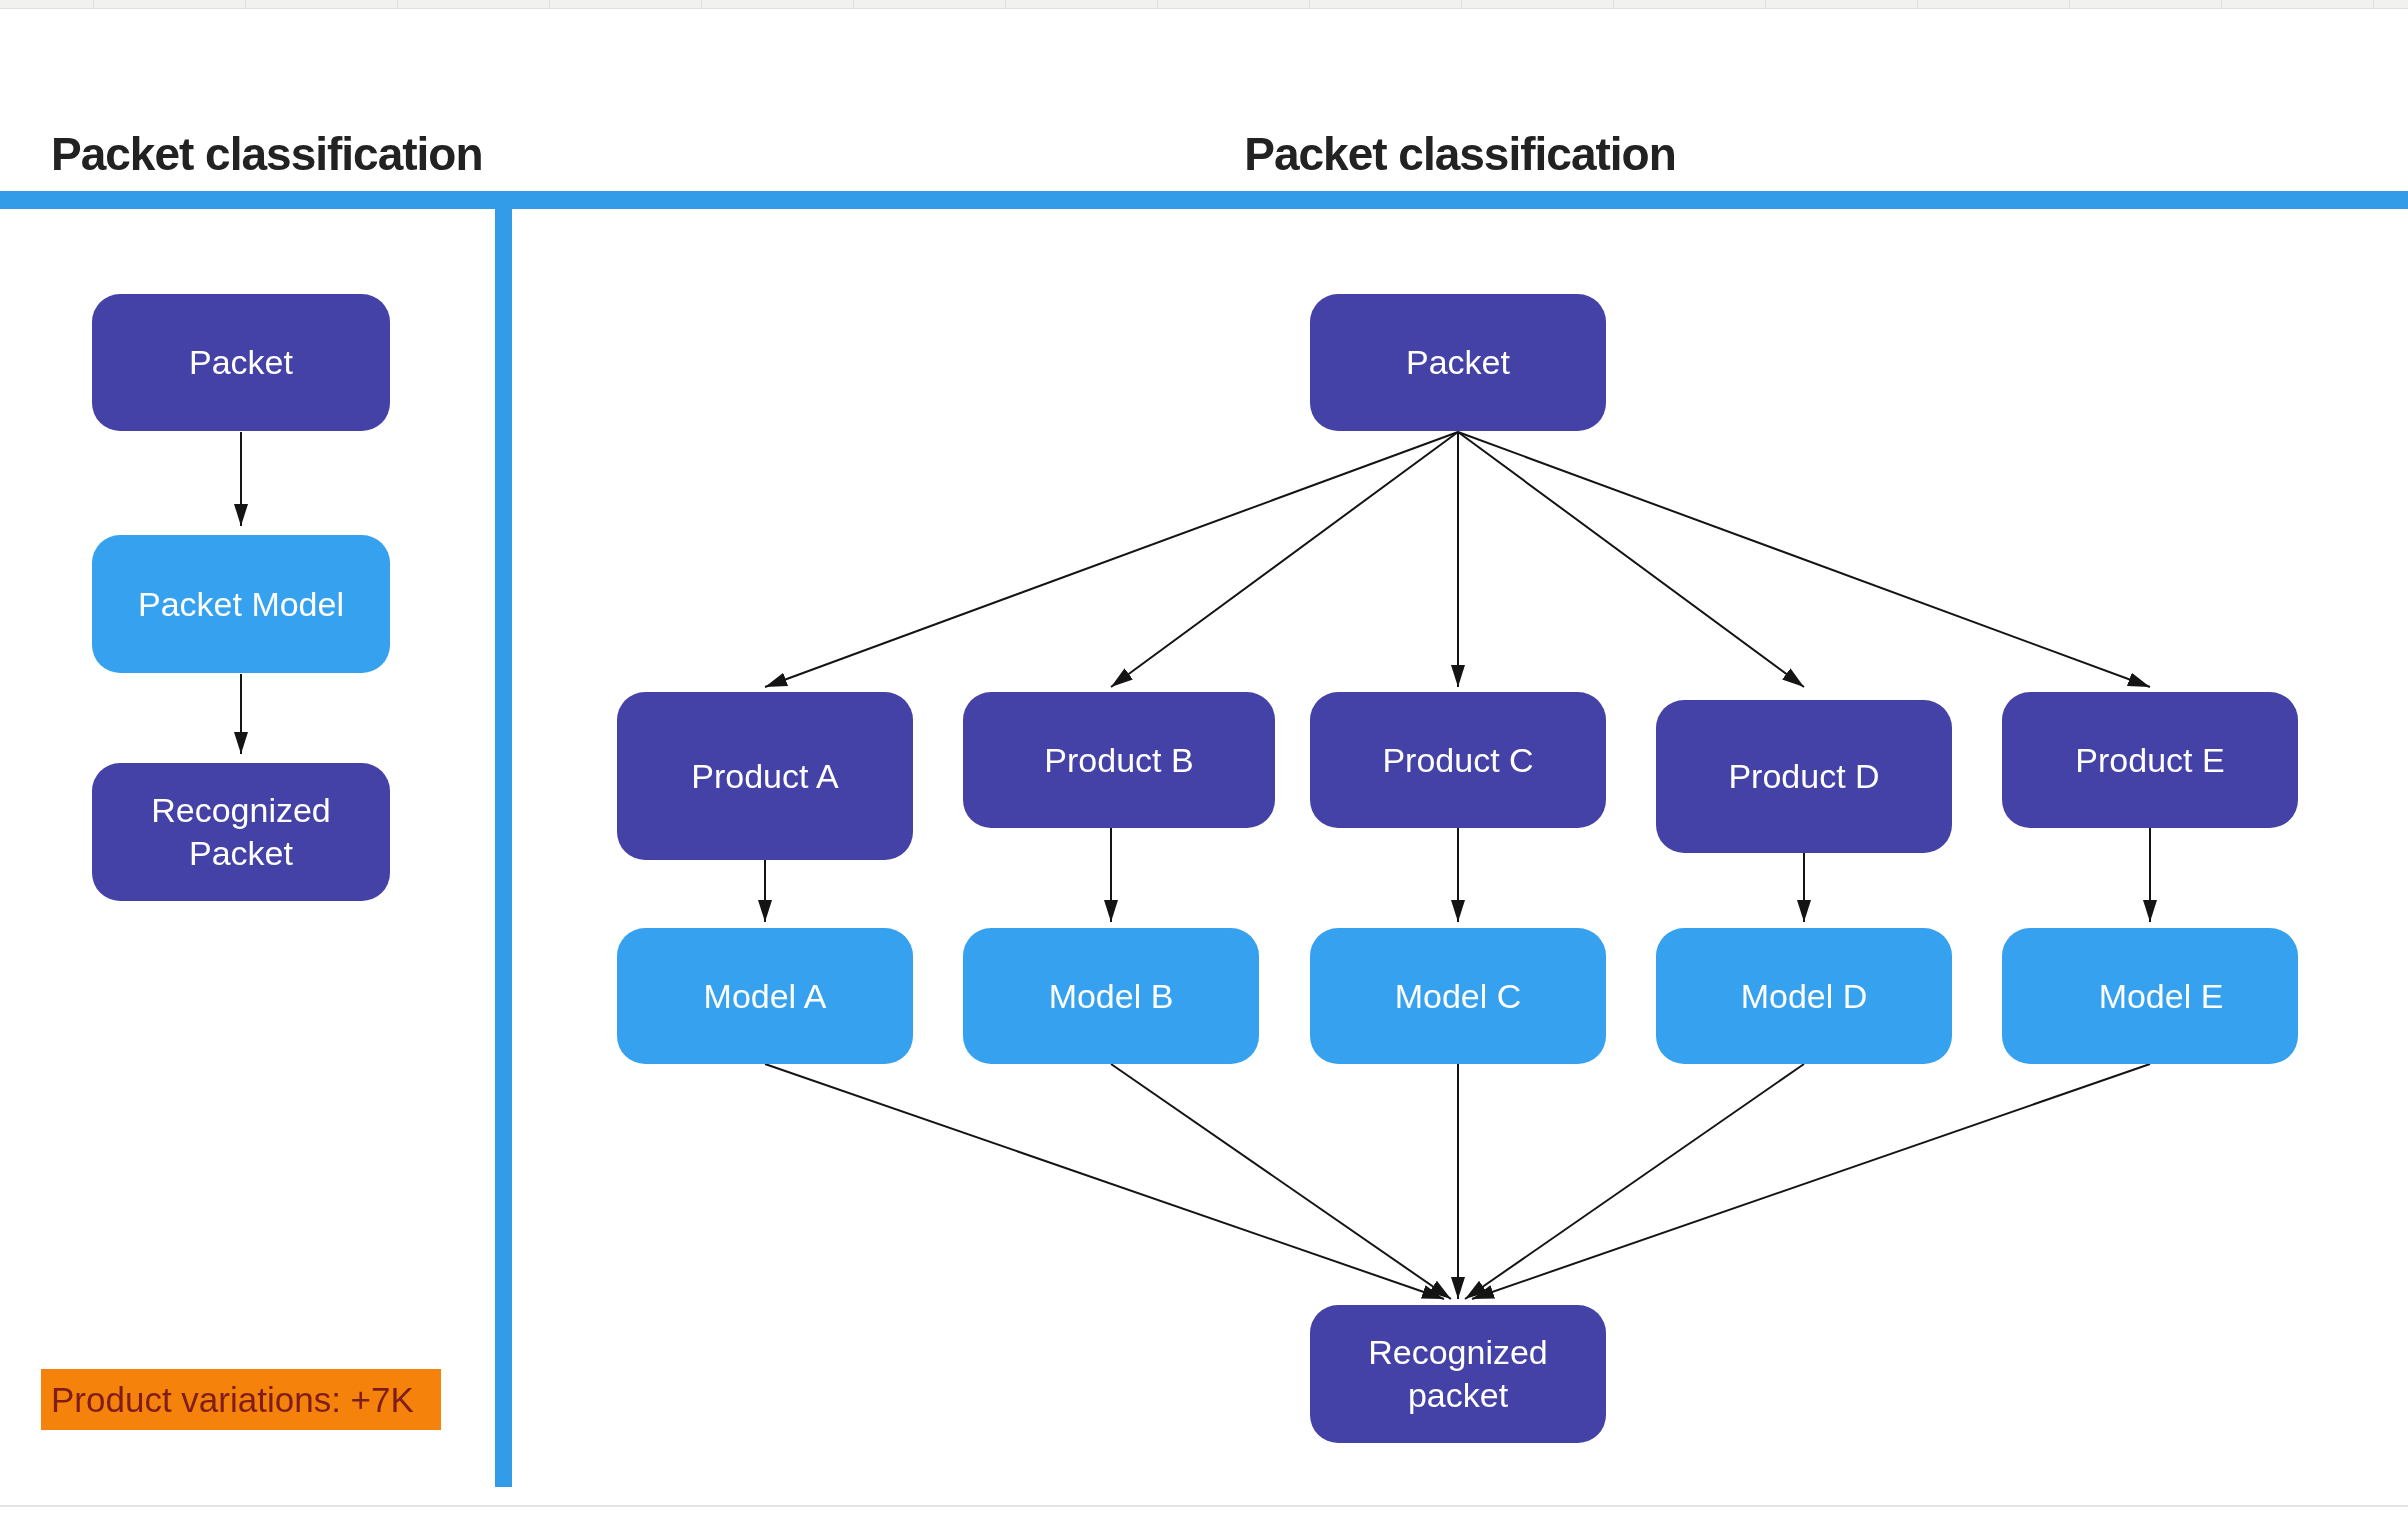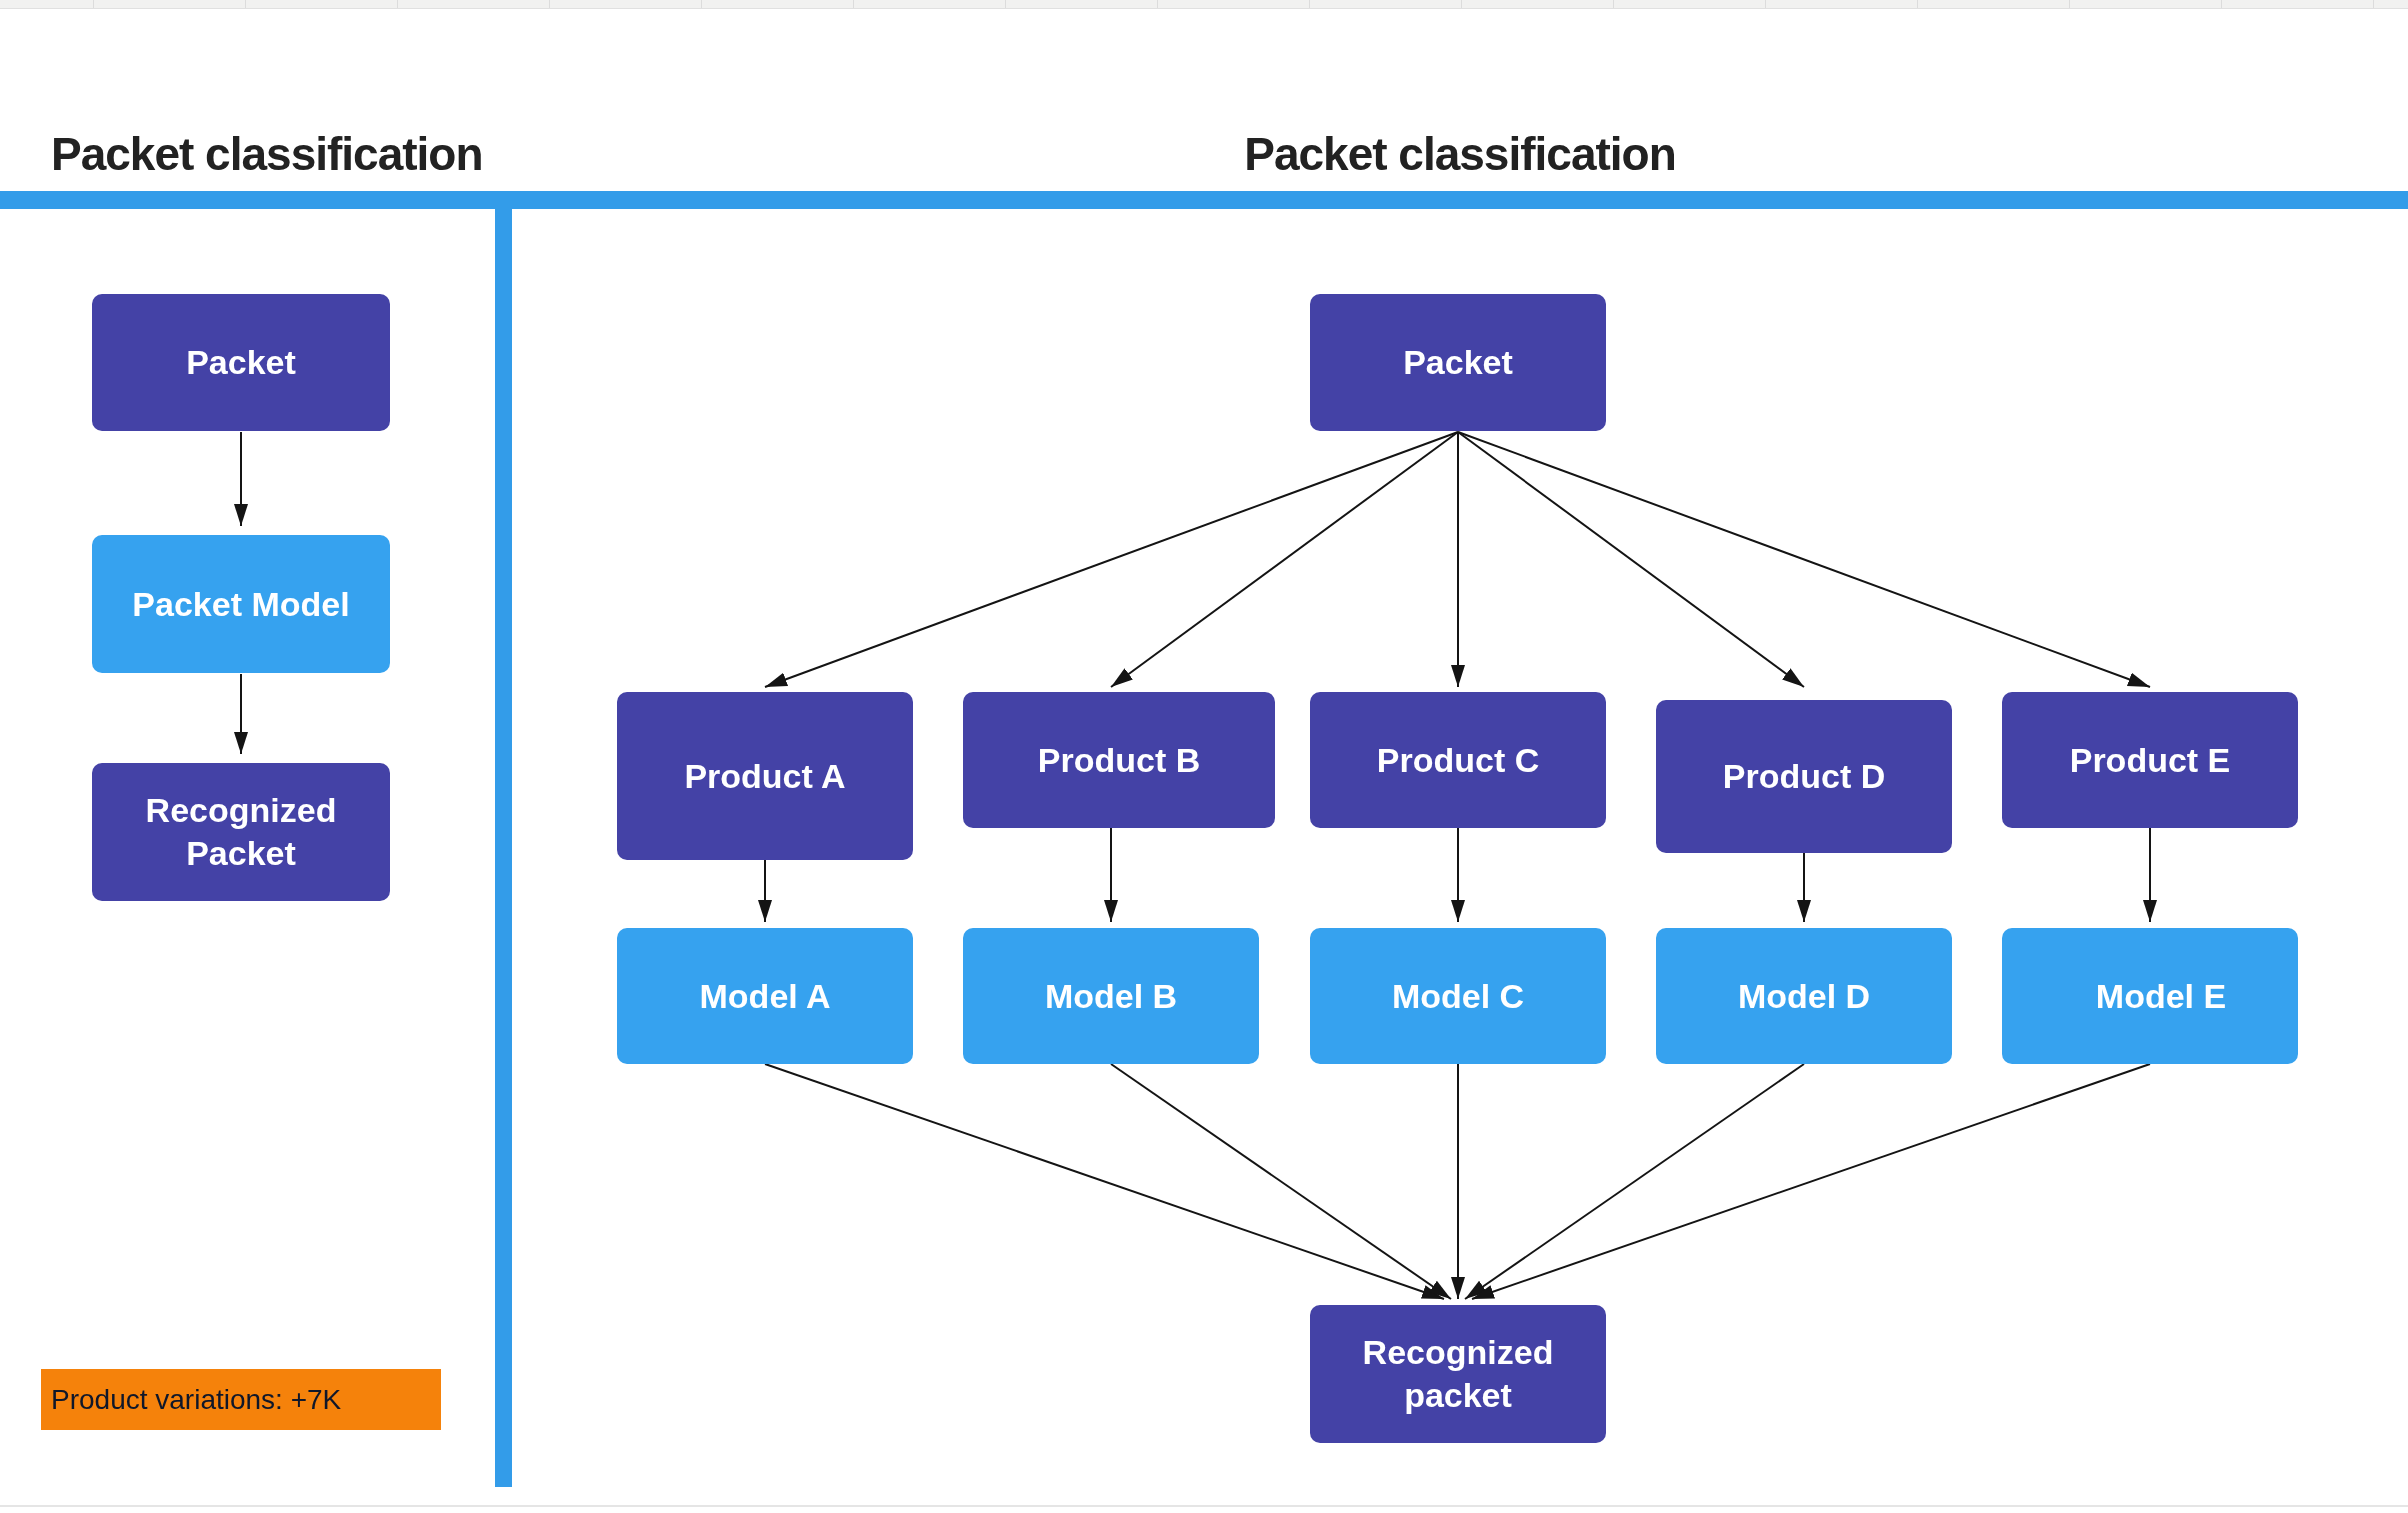--- a/index.html
+++ b/index.html
@@ -16,32 +16,32 @@
   .title{position:absolute;top:131px;font-size:46px;font-weight:700;color:#222;
          letter-spacing:-1px;white-space:nowrap;line-height:1;}
   .title.left{left:51px;}
   .title.right{left:1460px;transform:translateX(-50%);}
 
   
   .hbar{position:absolute;left:0;top:191px;width:2408px;height:18px;background:var(--bar-blue);}
   .vbar{position:absolute;left:495px;top:191px;width:17px;height:1296px;background:var(--bar-blue);}
 
   
-  .node{position:absolute;border-radius:10px;color:#fff;font-weight:700;font-size:34px;
+  .node{position:absolute;border-radius:28px;color:#fff;font-weight:400;font-size:34px;
         display:flex;align-items:center;justify-content:center;text-align:center;
         line-height:1.26;padding:0 14px;box-sizing:border-box;}
   .indigo{background:var(--indigo);}
   .light{background:var(--light-blue);}
 
   .wires{position:absolute;left:0;top:0;width:2408px;height:1513px;pointer-events:none;}
   .wires line{stroke:#141414;stroke-width:2;}
 
   
   .note{position:absolute;left:41px;top:1369px;width:400px;height:61px;background:var(--orange);
-        color:#0f172a;font-size:28px;display:flex;align-items:center;padding-left:10px;
+        color:#7f1d1d;font-size:35px;display:flex;align-items:center;padding-left:10px;
         box-sizing:border-box;white-space:nowrap;}
 
   .bottom-line{position:absolute;left:0;top:1505px;width:2408px;height:2px;background:#e5e5e5;}
 </style>
 </head>
 <body>
 
 <div class="stage">
 
   <div class="ruler"></div>

